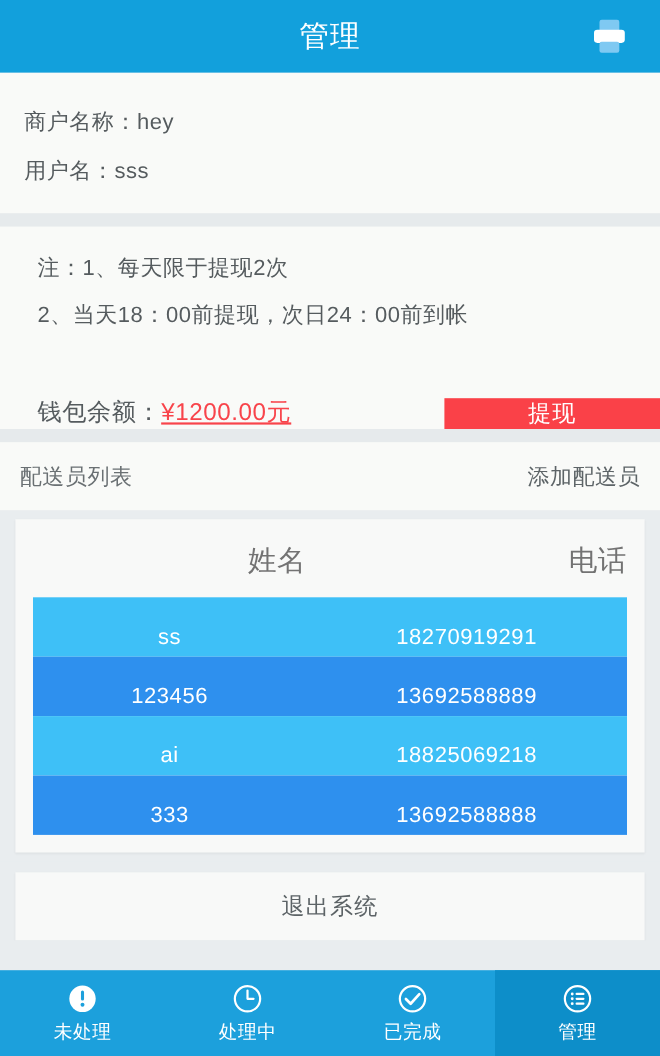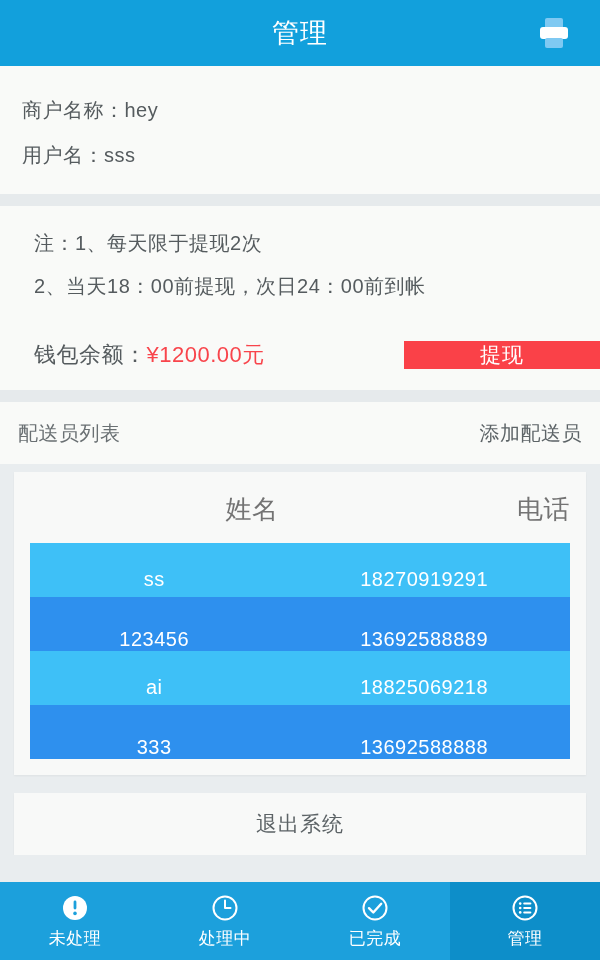--- a/index.html
+++ b/index.html
@@ -85,36 +85,37 @@
     padding: 16px 0 0 16px;
   }
   .note-row {
     font-size: 20px;
     color: #555b5e;
     padding: 8px 0 8px 18px;
     letter-spacing: 0.5px;
   }
   .balance-bar {
     display: flex;
-    align-items: center;
+    align-items: flex-end;
     margin-top: 12px;
     height: 70px;
   }
   .balance-label {
     flex: 1;
     display: flex;
     align-items: center;
     padding-left: 18px;
     font-size: 22px;
     color: #555b5e;
     letter-spacing: 0.5px;
     white-space: nowrap;
   }
   .balance-amount {
     color: #F8444B;
+    text-decoration: underline;
   }
   .withdraw-btn {
     width: 196px;
     background: #FA4148;
     color: #ffffff;
     font-size: 21px;
     display: flex;
     align-items: center;
     justify-content: center;
     cursor: pointer;
@@ -162,21 +163,21 @@
     letter-spacing: 0.5px;
   }
   .col-name { width: 46%; }
   .col-phone { width: 54%; }
   .trow {
     display: flex;
     height: 54px;
     align-items: center;
   }
   .trow.light { background: #3EC0F7; }
-  .trow.dark  { background: #2E90EE; align-items: flex-end; }
+  .trow.dark  { background: #2E90EE; }
   .td {
     font-size: 20px;
     color: #ffffff;
     text-align: center;
     letter-spacing: 0.5px;
     margin-top: 19px;
   }
 
   
   .logout-wrap {

